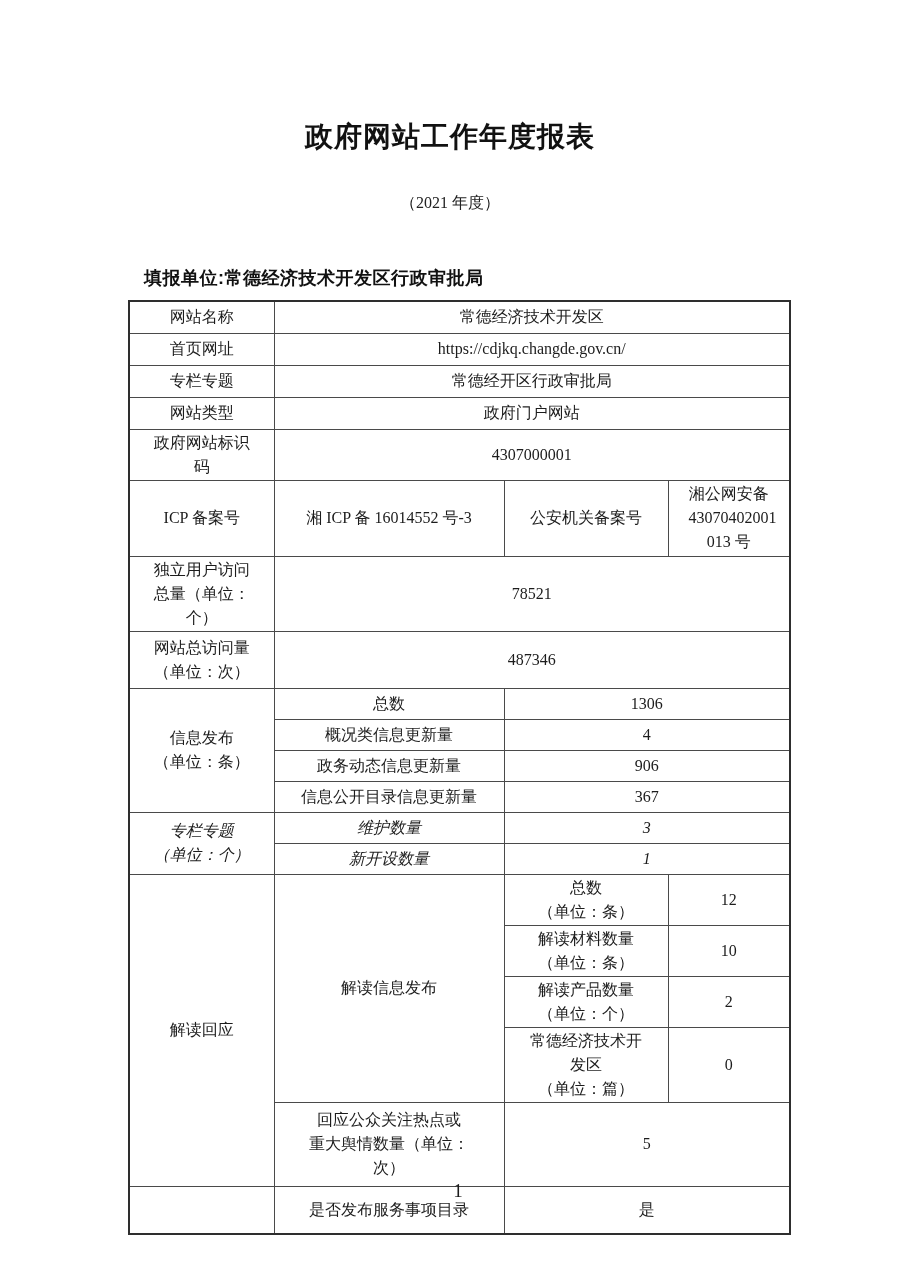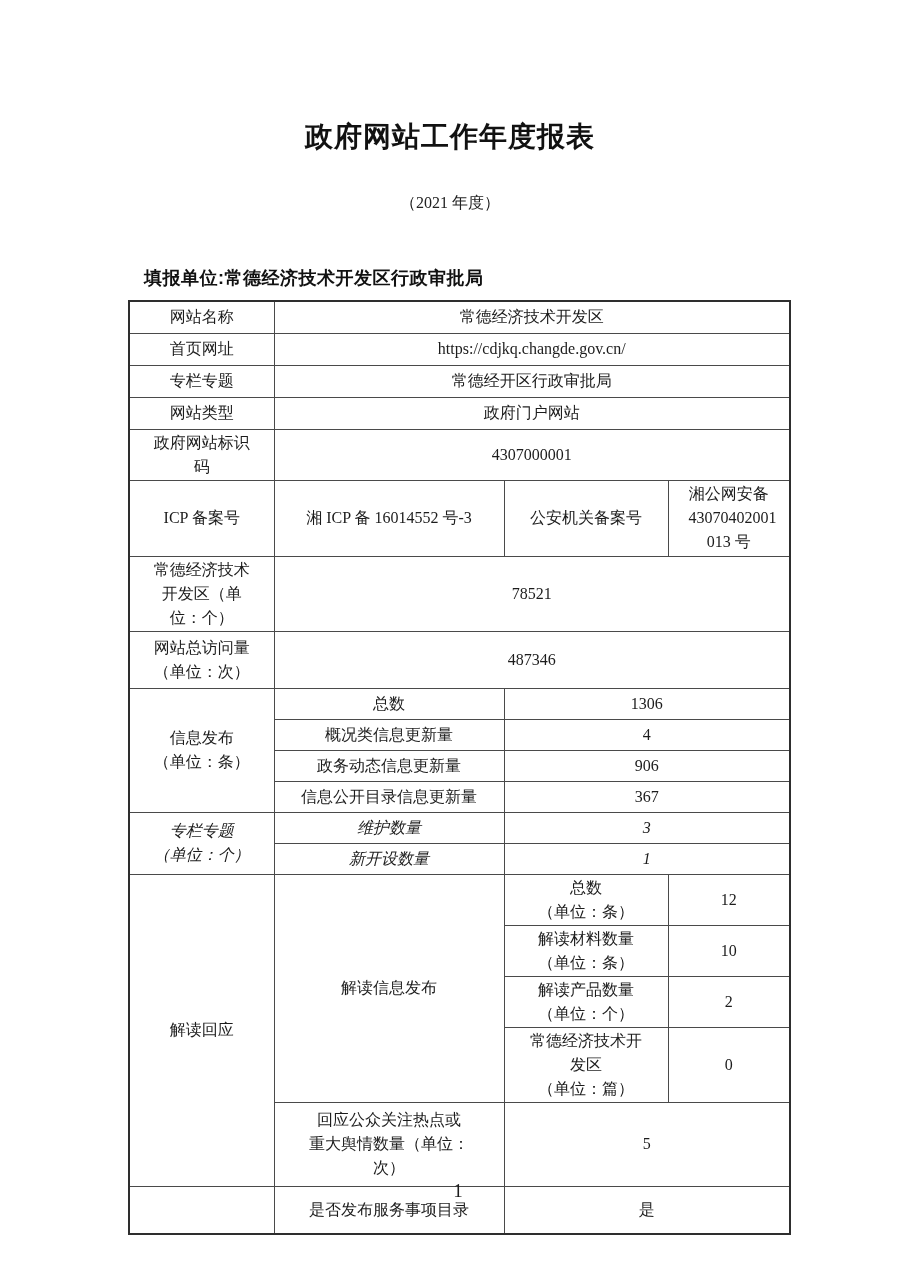--- a/index.html
+++ b/index.html
@@ -124,21 +124,21 @@
       </tr>
       <tr class="r-icp">
         <td>ICP 备案号</td>
         <td>湘 ICP 备 16014552 号-3</td>
         <td>公安机关备案号</td>
         <td>湘公网安备
 43070402001
 013 号</td>
       </tr>
       <tr class="r-visit">
-        <td>常德经济技术开发区（单位：个）</td>
+        <td>独立用户访问总量（单位：个）</td>
         <td colspan="3">78521</td>
       </tr>
       <tr class="r-visit">
         <td>网站总访问量
 （单位：次）</td>
         <td colspan="3">487346</td>
       </tr>
 
       <tr class="r-info">
         <td rowspan="4">信息发布

